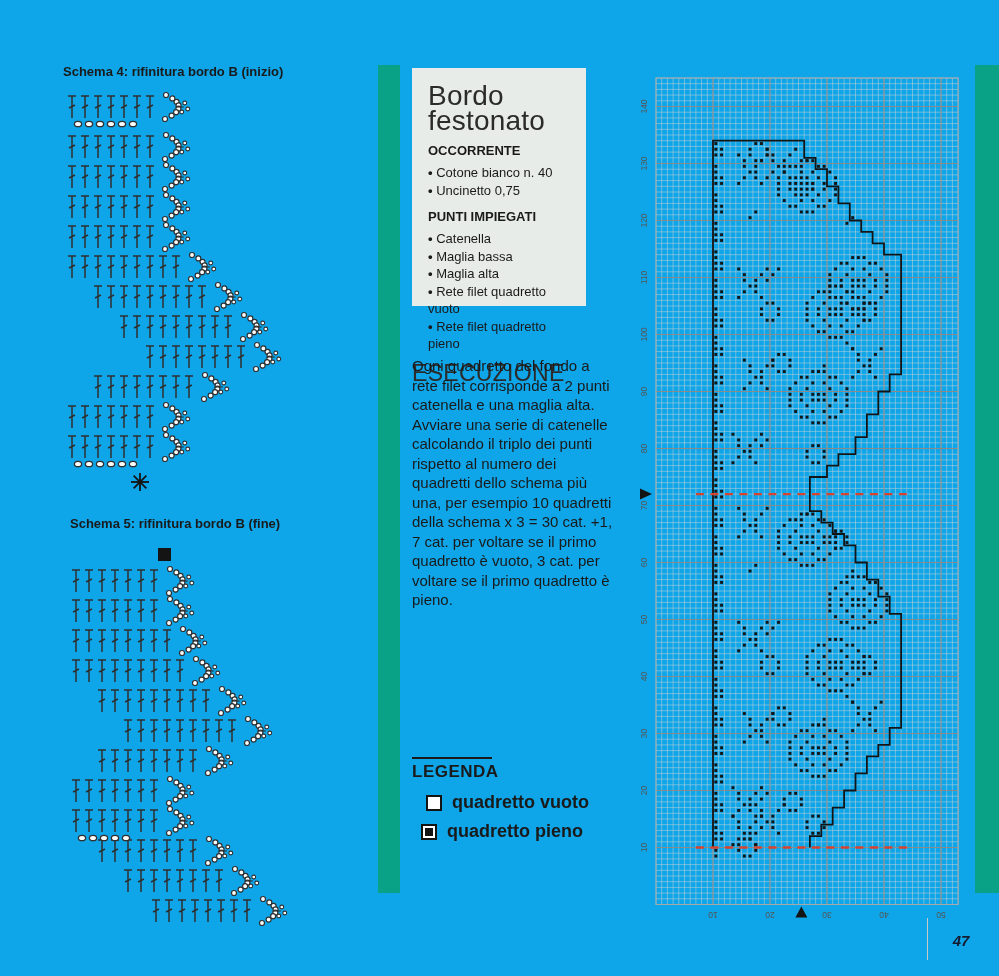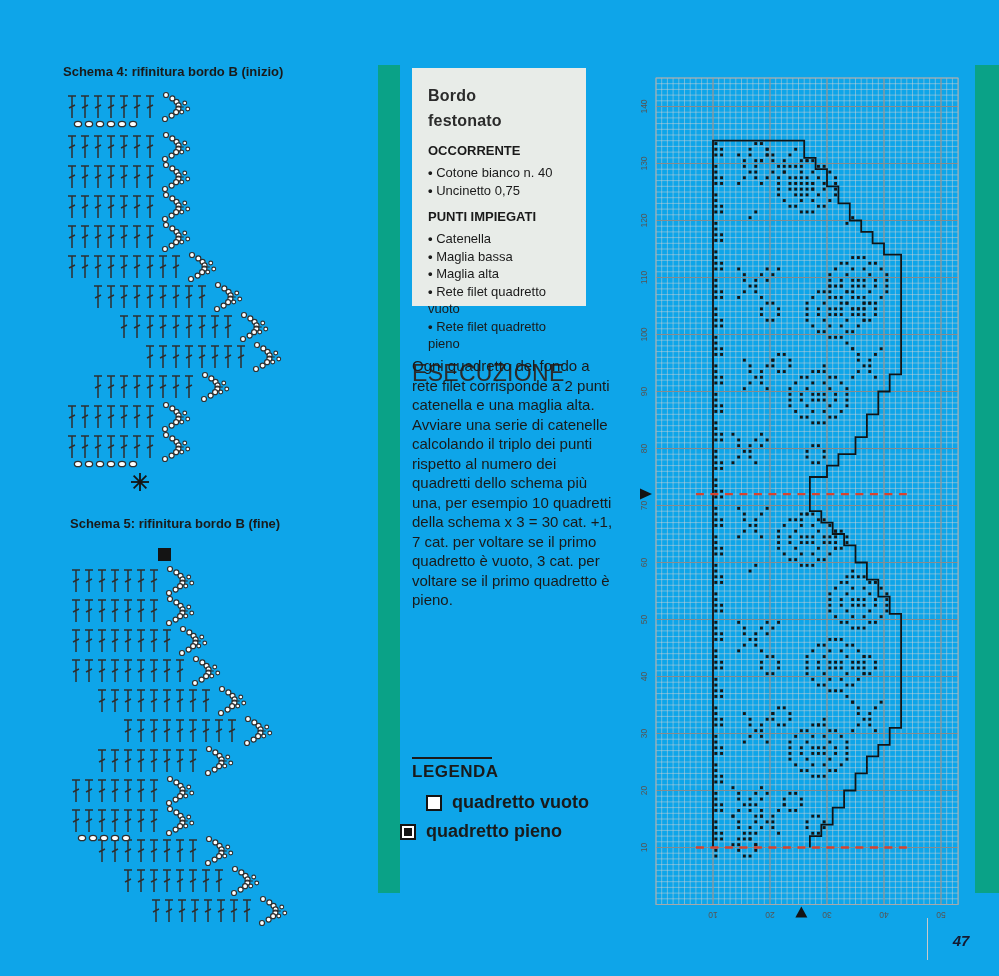--- a/index.html
+++ b/index.html
@@ -2,21 +2,21 @@
 <html><head>
 <meta charset="utf-8">
 <style>
   html,body{margin:0;padding:0;background:#fff;}
   .page{position:relative;width:999px;height:976px;background:#0ea5e9;overflow:hidden;
         font-family:"Liberation Sans",sans-serif;color:#1a1a1a;padding-left:12px;}
   .abs{position:absolute;}
   .schema-title{font-size:13px;font-weight:bold;letter-spacing:0;}
   .bar{background:#0aa287;}
   .infobox{background:#e8ece8;padding:15px 14px 12px 16px;box-sizing:border-box;}
-  .infotitle{font-size:16px;line-height:25px;font-weight:700;color:#2b2b2b;letter-spacing:.2px;}
+  .infotitle{font-size:28px;line-height:25px;font-weight:400;color:#2b2b2b;letter-spacing:.2px;}
   .sechead{font-size:13px;font-weight:bold;margin-top:10px;margin-bottom:6px;}
   .bullets div{font-size:13px;line-height:17.5px;}
   .bullets div::before{content:"• ";font-weight:bold;}
   .esehead{font-size:23px;font-weight:400;color:#2b2b2b;letter-spacing:.3px;margin-top:32px;}
   .esetext{font-size:15px;line-height:19.5px;width:202px;}
   .leghead{font-size:17px;font-weight:700;letter-spacing:.5px;}
   .legline{height:2px;background:#1a1a1a;width:80px;}
   .legitem{display:flex;align-items:center;gap:10px;}
   .legitem .lab{font-size:18px;font-weight:600;}
   .sq{width:12px;height:12px;border:2.5px solid #141414;background:#fff;}
@@ -560,21 +560,21 @@
 
   <div class="abs esehead" style="left:412px;top:328px;">ESECUZIONE</div>
   <div class="abs esetext" style="left:412px;top:356px;">Ogni quadretto del fondo a rete filet corrisponde a 2 punti catenella e una maglia alta. Avviare una serie di catenelle calcolando il triplo dei punti rispetto al numero dei quadretti dello schema più una, per esempio 10 quadretti della schema x 3 = 30 cat. +1, 7 cat. per voltare se il primo quadretto è vuoto, 3 cat. per voltare se il primo quadretto è pieno.</div>
 
   <div class="abs legline" style="left:412px;top:757px;"></div>
   <div class="abs leghead" style="left:412px;top:762px;">LEGENDA</div>
   <div class="abs legitem" style="left:426px;top:792px;">
     <div class="sq"></div>
     <div class="lab">quadretto vuoto</div>
   </div>
-  <div class="abs legitem" style="left:400px;top:821px;">
+  <div class="abs legitem" style="left:421px;top:821px;">
     <div class="sq filled"></div>
     <div class="lab">quadretto pieno</div>
   </div>
 
   <svg id="filet" class="abs" style="left:638px;top:58px;" width="330" height="872" viewBox="0 0 330 872">
       <path d="M18 20 V846.5 M23.7 20 V846.5 M29.4 20 V846.5 M35.1 20 V846.5 M40.8 20 V846.5 M46.5 20 V846.5 M52.2 20 V846.5 M57.9 20 V846.5 M63.6 20 V846.5 M69.30000000000001 20 V846.5 M75 20 V846.5 M80.7 20 V846.5 M86.4 20 V846.5 M92.10000000000001 20 V846.5 M97.8 20 V846.5 M103.5 20 V846.5 M109.2 20 V846.5 M114.9 20 V846.5 M120.60000000000001 20 V846.5 M126.3 20 V846.5 M132 20 V846.5 M137.7 20 V846.5 M143.4 20 V846.5 M149.1 20 V846.5 M154.8 20 V846.5 M160.5 20 V846.5 M166.20000000000002 20 V846.5 M171.9 20 V846.5 M177.6 20 V846.5 M183.3 20 V846.5 M189 20 V846.5 M194.70000000000002 20 V846.5 M200.4 20 V846.5 M206.1 20 V846.5 M211.8 20 V846.5 M217.5 20 V846.5 M223.20000000000002 20 V846.5 M228.9 20 V846.5 M234.6 20 V846.5 M240.3 20 V846.5 M246 20 V846.5 M251.70000000000002 20 V846.5 M257.4 20 V846.5 M263.1 20 V846.5 M268.8 20 V846.5 M274.5 20 V846.5 M280.2 20 V846.5 M285.90000000000003 20 V846.5 M291.6 20 V846.5 M297.3 20 V846.5 M303 20 V846.5 M308.7 20 V846.5 M314.40000000000003 20 V846.5 M320.1 20 V846.5 M18 20 H320.1 M18 25.7 H320.1 M18 31.4 H320.1 M18 37.1 H320.1 M18 42.8 H320.1 M18 48.5 H320.1 M18 54.2 H320.1 M18 59.9 H320.1 M18 65.6 H320.1 M18 71.30000000000001 H320.1 M18 77 H320.1 M18 82.7 H320.1 M18 88.4 H320.1 M18 94.10000000000001 H320.1 M18 99.8 H320.1 M18 105.5 H320.1 M18 111.2 H320.1 M18 116.9 H320.1 M18 122.60000000000001 H320.1 M18 128.3 H320.1 M18 134 H320.1 M18 139.7 H320.1 M18 145.4 H320.1 M18 151.1 H320.1 M18 156.8 H320.1 M18 162.5 H320.1 M18 168.20000000000002 H320.1 M18 173.9 H320.1 M18 179.6 H320.1 M18 185.3 H320.1 M18 191 H320.1 M18 196.70000000000002 H320.1 M18 202.4 H320.1 M18 208.1 H320.1 M18 213.8 H320.1 M18 219.5 H320.1 M18 225.20000000000002 H320.1 M18 230.9 H320.1 M18 236.6 H320.1 M18 242.3 H320.1 M18 248 H320.1 M18 253.70000000000002 H320.1 M18 259.4 H320.1 M18 265.1 H320.1 M18 270.8 H320.1 M18 276.5 H320.1 M18 282.2 H320.1 M18 287.90000000000003 H320.1 M18 293.6 H320.1 M18 299.3 H320.1 M18 305 H320.1 M18 310.7 H320.1 M18 316.40000000000003 H320.1 M18 322.1 H320.1 M18 327.8 H320.1 M18 333.5 H320.1 M18 339.2 H320.1 M18 344.90000000000003 H320.1 M18 350.6 H320.1 M18 356.3 H320.1 M18 362 H320.1 M18 367.7 H320.1 M18 373.40000000000003 H320.1 M18 379.1 H320.1 M18 384.8 H320.1 M18 390.5 H320.1 M18 396.2 H320.1 M18 401.90000000000003 H320.1 M18 407.6 H320.1 M18 413.3 H320.1 M18 419 H320.1 M18 424.7 H320.1 M18 430.40000000000003 H320.1 M18 436.1 H320.1 M18 441.8 H320.1 M18 447.5 H320.1 M18 453.2 H320.1 M18 458.90000000000003 H320.1 M18 464.6 H320.1 M18 470.3 H320.1 M18 476 H320.1 M18 481.7 H320.1 M18 487.40000000000003 H320.1 M18 493.1 H320.1 M18 498.8 H320.1 M18 504.5 H320.1 M18 510.2 H320.1 M18 515.9000000000001 H320.1 M18 521.6 H320.1 M18 527.3 H320.1 M18 533 H320.1 M18 538.7 H320.1 M18 544.4 H320.1 M18 550.1 H320.1 M18 555.8000000000001 H320.1 M18 561.5 H320.1 M18 567.2 H320.1 M18 572.9 H320.1 M18 578.6 H320.1 M18 584.3000000000001 H320.1 M18 590 H320.1 M18 595.7 H320.1 M18 601.4 H320.1 M18 607.1 H320.1 M18 612.8000000000001 H320.1 M18 618.5 H320.1 M18 624.2 H320.1 M18 629.9 H320.1 M18 635.6 H320.1 M18 641.3000000000001 H320.1 M18 647 H320.1 M18 652.7 H320.1 M18 658.4 H320.1 M18 664.1 H320.1 M18 669.8000000000001 H320.1 M18 675.5 H320.1 M18 681.2 H320.1 M18 686.9 H320.1 M18 692.6 H320.1 M18 698.3000000000001 H320.1 M18 704 H320.1 M18 709.7 H320.1 M18 715.4 H320.1 M18 721.1 H320.1 M18 726.8000000000001 H320.1 M18 732.5 H320.1 M18 738.2 H320.1 M18 743.9 H320.1 M18 749.6 H320.1 M18 755.3000000000001 H320.1 M18 761 H320.1 M18 766.7 H320.1 M18 772.4 H320.1 M18 778.1 H320.1 M18 783.8000000000001 H320.1 M18 789.5 H320.1 M18 795.2 H320.1 M18 800.9 H320.1 M18 806.6 H320.1 M18 812.3000000000001 H320.1 M18 818 H320.1 M18 823.7 H320.1 M18 829.4 H320.1 M18 835.1 H320.1 M18 840.8000000000001 H320.1 M18 846.5 H320.1 " stroke="#d2d2d2" stroke-width="0.5" fill="none"></path>
       <path d="M75 20 V846.5 M132 20 V846.5 M189 20 V846.5 M246 20 V846.5 M303 20 V846.5 M18 789.5 H320.1 M18 732.5 H320.1 M18 675.5 H320.1 M18 618.5 H320.1 M18 561.5 H320.1 M18 504.5 H320.1 M18 447.5 H320.1 M18 390.5 H320.1 M18 333.5 H320.1 M18 276.5 H320.1 M18 219.5 H320.1 M18 162.5 H320.1 M18 105.5 H320.1 M18 48.5 H320.1 " stroke="#8a8a8a" stroke-width="1.1" fill="none"></path>
       <rect x="18" y="20" width="302.1" height="826.5" stroke="#a8a8a8" stroke-width="1" fill="none"></rect>
       <text x="9" y="789.5" text-anchor="middle" font-size="8.5" fill="#555" transform="rotate(-90 9 789.5)" font-family="&quot;Liberation Sans&quot;,sans-serif">10</text>
       <text x="9" y="732.5" text-anchor="middle" font-size="8.5" fill="#555" transform="rotate(-90 9 732.5)" font-family="&quot;Liberation Sans&quot;,sans-serif">20</text>

